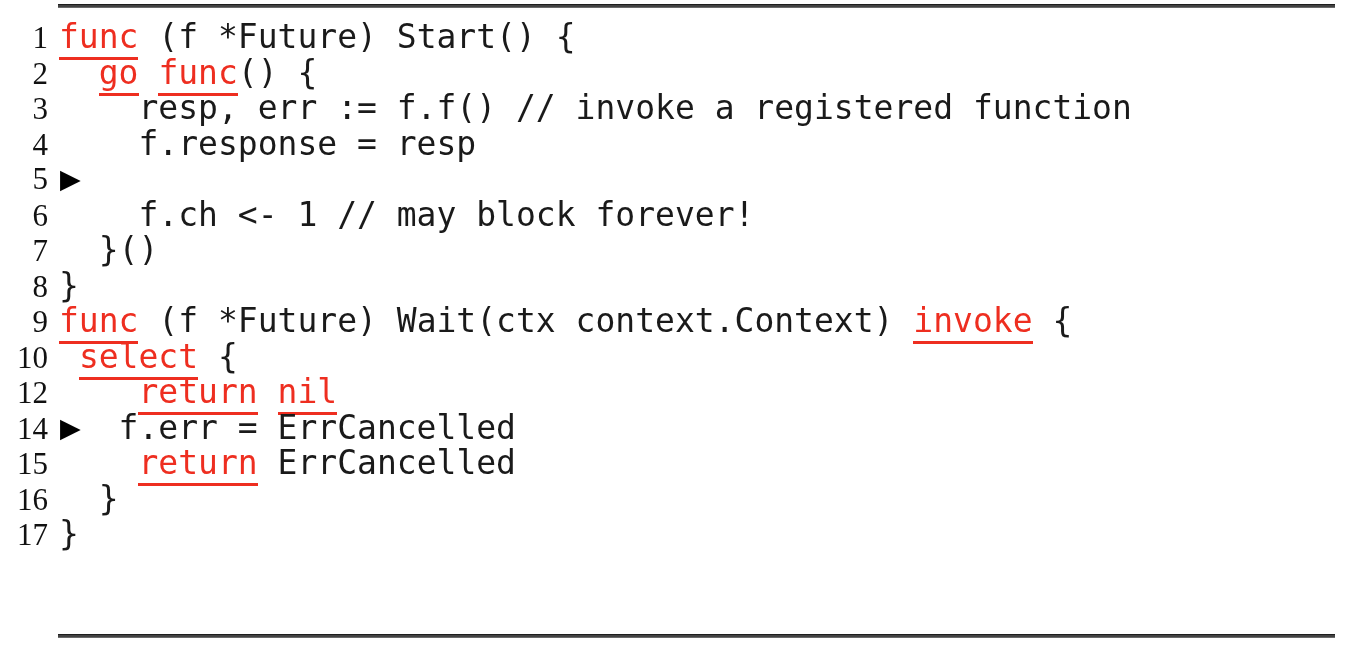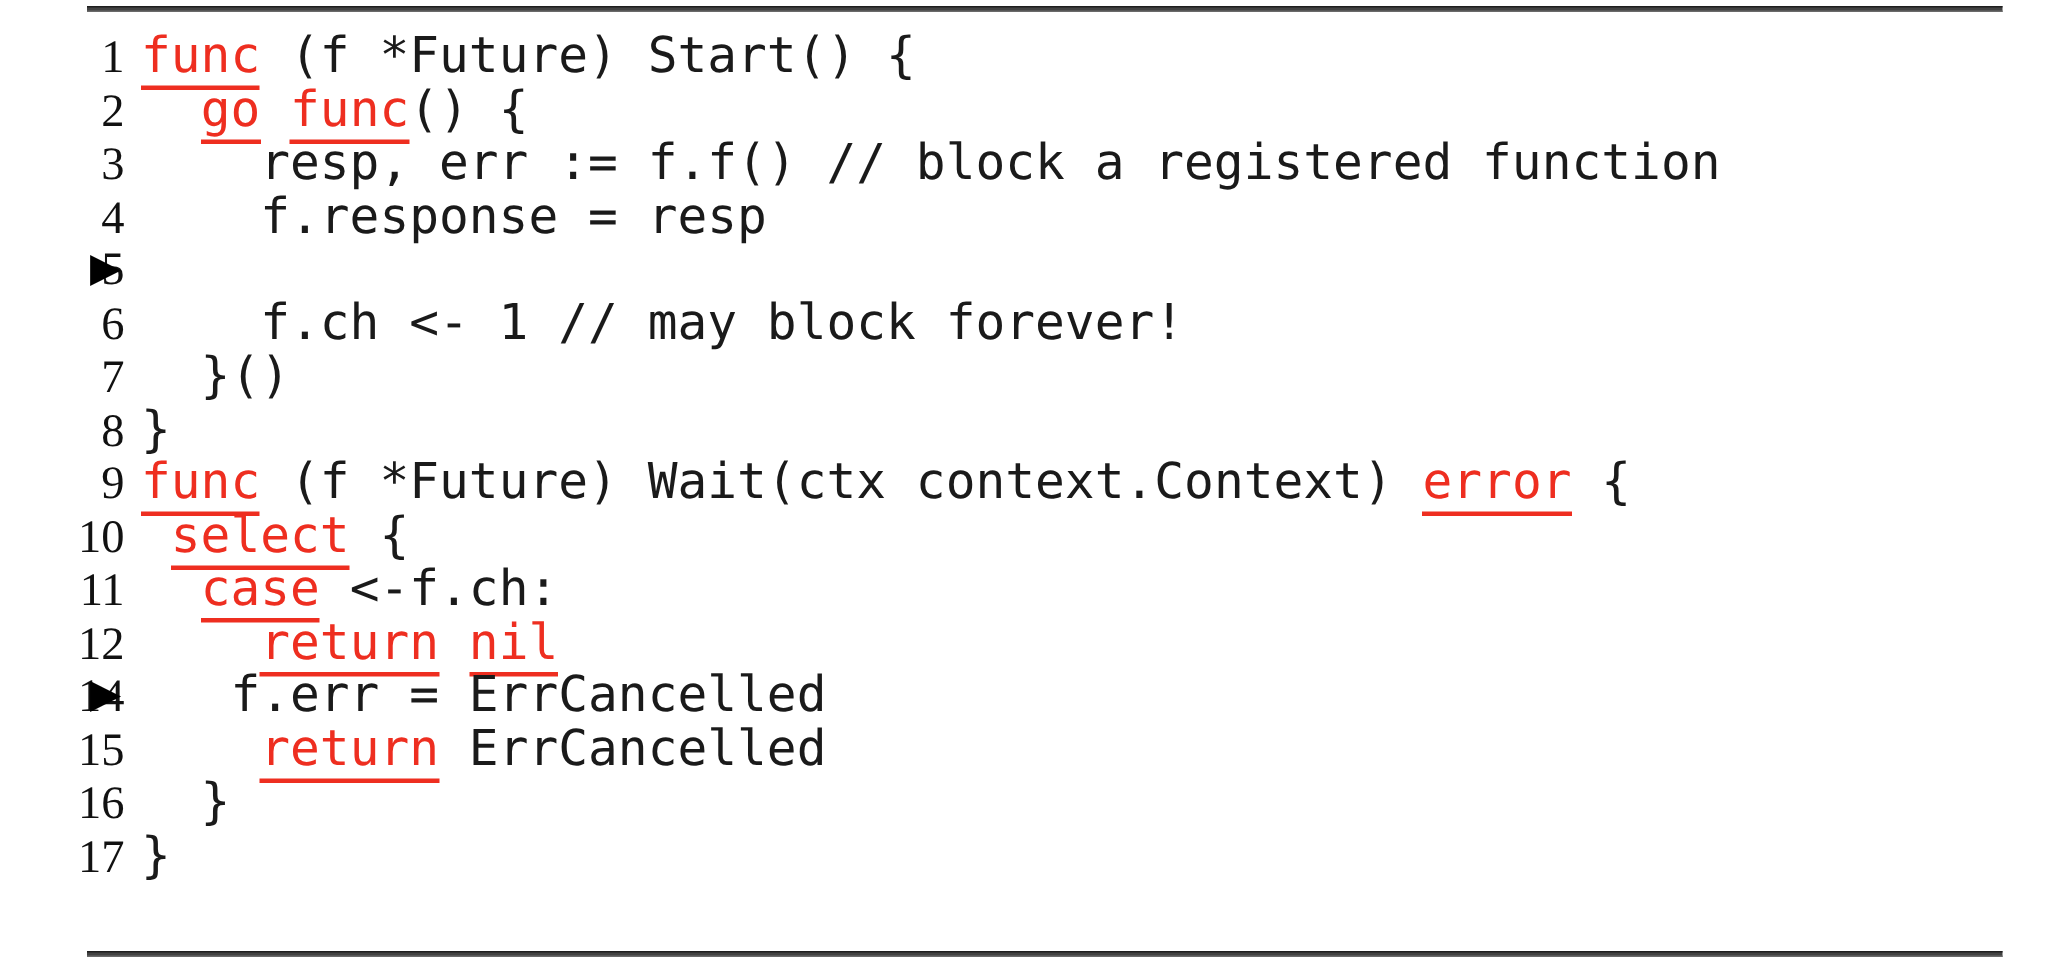--- a/index.html
+++ b/index.html
@@ -30,21 +30,20 @@
   #listing {
     position: absolute;
     left: 0;
     top: 19px;
   }
   .line {
     position: relative;
     height: 35.5px;
     line-height: 35.5px;
     white-space: pre;
-    padding-left: 35px;
   }
   .num {
     display: inline-block;
     width: 48px;
     text-align: right;
     font-family: "Liberation Serif", "DejaVu Serif", serif;
     font-size: 31px;
     color: #111111;
   }
   .code {
@@ -69,29 +68,28 @@
   }
 </style>
 </head>
 <body style="background: rgb(255, 255, 255);">
 
 <div class="rule rule-top"></div>
 
 <div id="listing">
     <div class="line"><span class="num">1</span><span class="code"><span class="kw">func</span><span> (f *Future) Start() {</span></span></div>
     <div class="line"><span class="num">2</span><span class="code"><span>  </span><span class="kw">go</span><span> </span><span class="kw">func</span><span>() {</span></span></div>
-    <div class="line"><span class="num">3</span><span class="code"><span>    resp, err := f.f() // block a registered function</span></span></div>
+    <div class="line"><span class="num">3</span><span class="code"><span>    resp, err := f.f() // invoke a registered function</span></span></div>
     <div class="line"><span class="num">4</span><span class="code"><span>    f.response = resp</span></span></div>
     <div class="line"><span class="num">5</span><span class="marker">▶</span></div>
     <div class="line"><span class="num">6</span><span class="code"><span>    f.ch &lt;- 1 // may block forever!</span></span></div>
     <div class="line"><span class="num">7</span><span class="code"><span>  }()</span></span></div>
     <div class="line"><span class="num">8</span><span class="code"><span>}</span></span></div>
-    <div class="line"><span class="num">9</span><span class="code"><span class="kw">func</span><span> (f *Future) Wait(ctx context.Context) </span><span class="kw">error</span><span> {</span></span></div>
+    <div class="line"><span class="num">9</span><span class="code"><span class="kw">func</span><span> (f *Future) Wait(ctx context.Context) </span><span class="kw">invoke</span><span> {</span></span></div>
     <div class="line"><span class="num">10</span><span class="code"><span> </span><span class="kw">select</span><span> {</span></span></div>
-    <div class="line"><span class="num">11</span><span class="code"><span>  </span><span class="kw">case</span><span> &lt;-f.ch:</span></span></div>
     <div class="line"><span class="num">12</span><span class="code"><span>    </span><span class="kw">return</span><span> </span><span class="kw">nil</span></span></div>
     <div class="line"><span class="num">14</span><span class="marker">▶</span><span class="code"><span>   f.err = ErrCancelled</span></span></div>
     <div class="line"><span class="num">15</span><span class="code"><span>    </span><span class="kw">return</span><span> ErrCancelled</span></span></div>
     <div class="line"><span class="num">16</span><span class="code"><span>  }</span></span></div>
     <div class="line"><span class="num">17</span><span class="code"><span>}</span></span></div>
   </div>
 
 <div class="rule rule-bottom"></div>
 
 </body></html>

